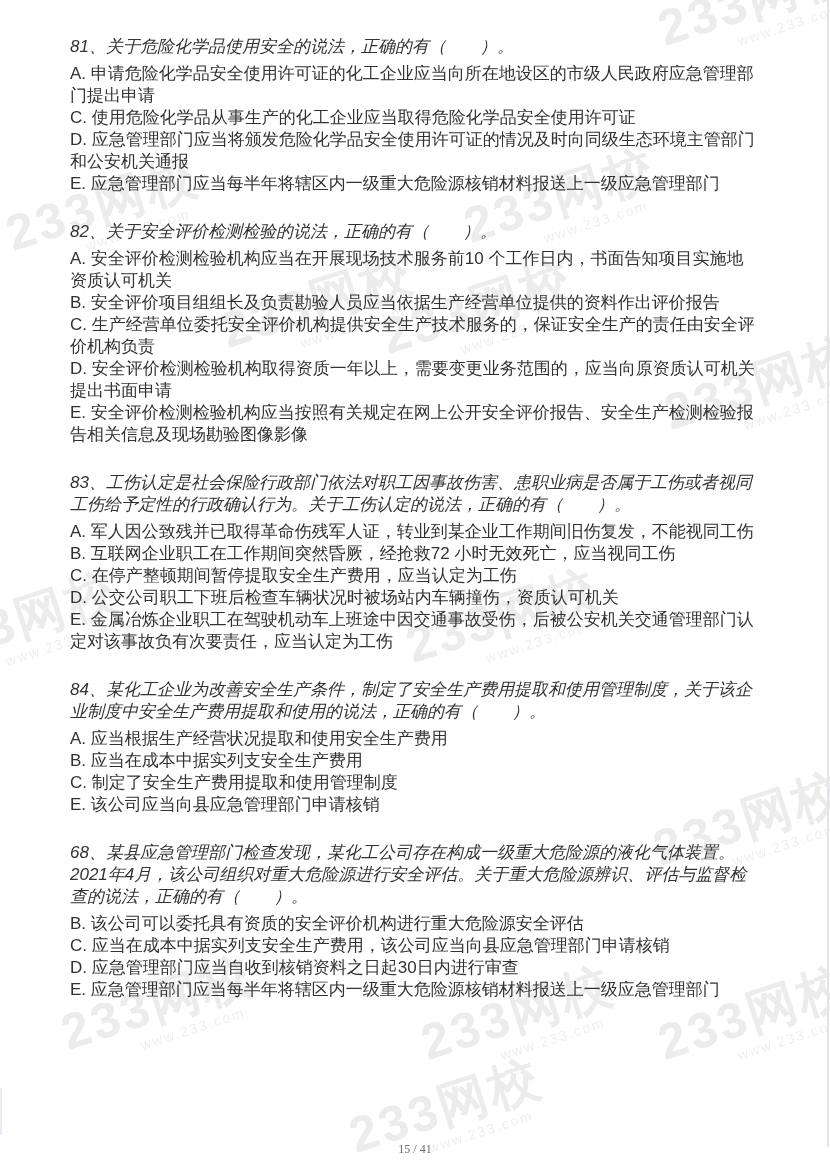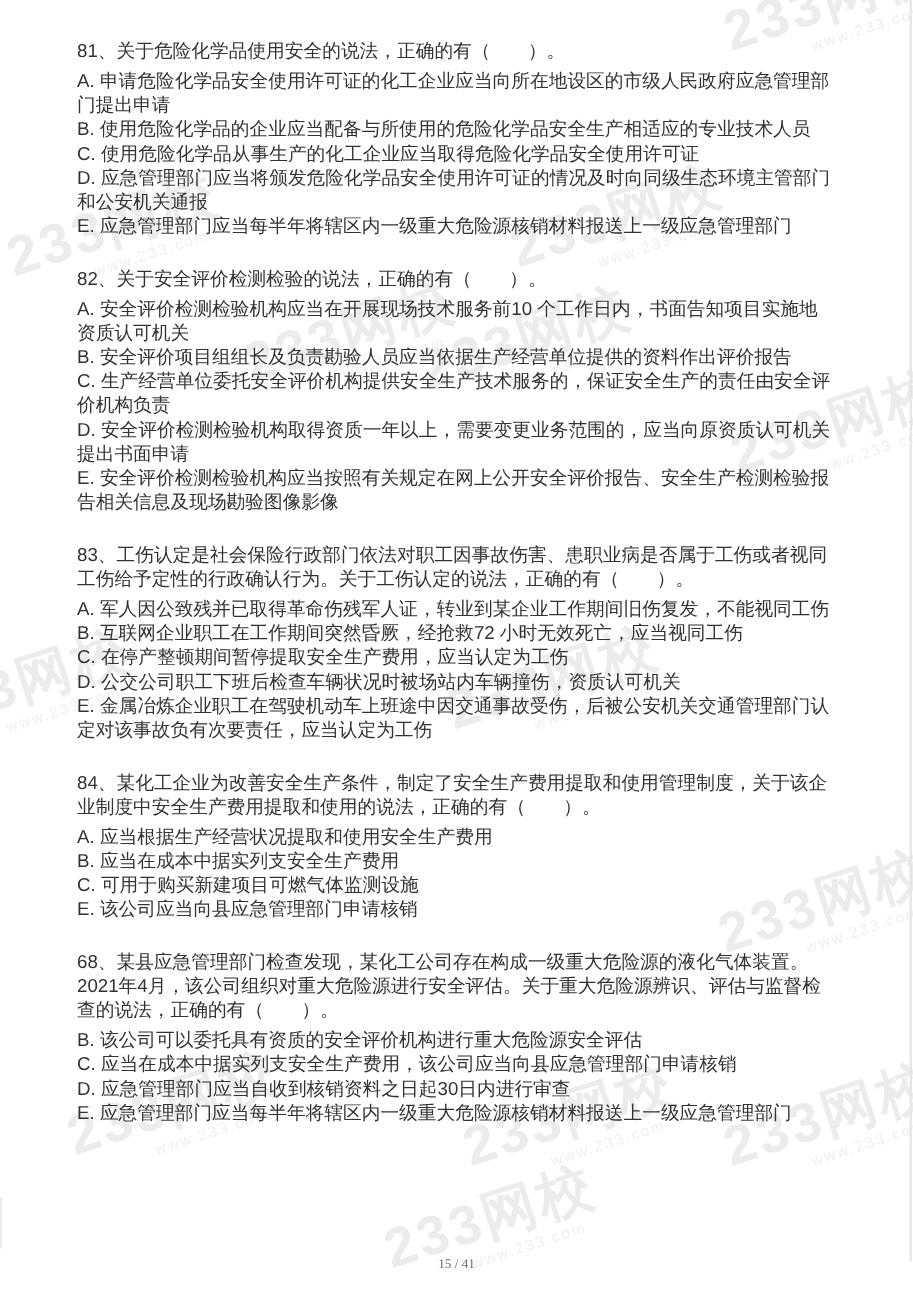--- a/index.html
+++ b/index.html
@@ -15,21 +15,21 @@
     position:relative;z-index:1;
     padding:36px 70px 0 70px;
     width:690px;
   }
   .question{margin:0 0 26px 0;}
   .stem,.option{
     margin:0;
     font-size:17px;
     line-height:22px;
   }
-  .stem{margin-bottom:5px;}
+  .stem{margin-bottom:5px;font-style:italic;}
   .stem-text,.option-text{white-space:pre-line;}
   .footer{
     position:absolute;left:0;right:0;top:1142px;
     text-align:center;
     font-family:"Liberation Serif","DejaVu Serif",serif;
     font-size:12px;
     color:#6e6e6e;
     z-index:1;
   }
   
@@ -109,21 +109,20 @@
       <span class="wm-small">www.233.com</span>
     </div>
 </div>
 
 <div class="content">
 
   <div class="question">
     <p class="stem"><span class="qnum">81、</span><span class="stem-text">关于危险化学品使用安全的说法，正确的有（　　）。</span></p>
     <p class="option"><span class="option-label">A.</span> <span class="option-text">申请危险化学品安全使用许可证的化工企业应当向所在地设区的市级人民政府应急管理部
 门提出申请</span></p>
-    <p class="option"><span class="option-label">B.</span> <span class="option-text">使用危险化学品的企业应当配备与所使用的危险化学品安全生产相适应的专业技术人员</span></p>
     <p class="option"><span class="option-label">C.</span> <span class="option-text">使用危险化学品从事生产的化工企业应当取得危险化学品安全使用许可证</span></p>
     <p class="option"><span class="option-label">D.</span> <span class="option-text">应急管理部门应当将颁发危险化学品安全使用许可证的情况及时向同级生态环境主管部门
 和公安机关通报</span></p>
     <p class="option"><span class="option-label">E.</span> <span class="option-text">应急管理部门应当每半年将辖区内一级重大危险源核销材料报送上一级应急管理部门</span></p>
   </div>
 
   <div class="question">
     <p class="stem"><span class="qnum">82、</span><span class="stem-text">关于安全评价检测检验的说法，正确的有（　　）。</span></p>
     <p class="option"><span class="option-label">A.</span> <span class="option-text">安全评价检测检验机构应当在开展现场技术服务前10 个工作日内，书面告知项目实施地
 资质认可机关</span></p>
@@ -145,21 +144,21 @@
     <p class="option"><span class="option-label">D.</span> <span class="option-text">公交公司职工下班后检查车辆状况时被场站内车辆撞伤，资质认可机关</span></p>
     <p class="option"><span class="option-label">E.</span> <span class="option-text">金属冶炼企业职工在驾驶机动车上班途中因交通事故受伤，后被公安机关交通管理部门认
 定对该事故负有次要责任，应当认定为工伤</span></p>
   </div>
 
   <div class="question">
     <p class="stem"><span class="qnum">84、</span><span class="stem-text">某化工企业为改善安全生产条件，制定了安全生产费用提取和使用管理制度，关于该企
 业制度中安全生产费用提取和使用的说法，正确的有（　　）。</span></p>
     <p class="option"><span class="option-label">A.</span> <span class="option-text">应当根据生产经营状况提取和使用安全生产费用</span></p>
     <p class="option"><span class="option-label">B.</span> <span class="option-text">应当在成本中据实列支安全生产费用</span></p>
-    <p class="option"><span class="option-label">C.</span> <span class="option-text">可用于购买新建项目可燃气体监测设施</span></p>
+    <p class="option"><span class="option-label">C.</span> <span class="option-text">制定了安全生产费用提取和使用管理制度</span></p>
     <p class="option"><span class="option-label">E.</span> <span class="option-text">该公司应当向县应急管理部门申请核销</span></p>
   </div>
 
   <div class="question">
     <p class="stem"><span class="qnum">68、</span><span class="stem-text">某县应急管理部门检查发现，某化工公司存在构成一级重大危险源的液化气体装置。
 2021年4月，该公司组织对重大危险源进行安全评估。关于重大危险源辨识、评估与监督检
 查的说法，正确的有（　　）。</span></p>
     <p class="option"><span class="option-label">B.</span> <span class="option-text">该公司可以委托具有资质的安全评价机构进行重大危险源安全评估</span></p>
     <p class="option"><span class="option-label">C.</span> <span class="option-text">应当在成本中据实列支安全生产费用，该公司应当向县应急管理部门申请核销</span></p>
     <p class="option"><span class="option-label">D.</span> <span class="option-text">应急管理部门应当自收到核销资料之日起30日内进行审查</span></p>

